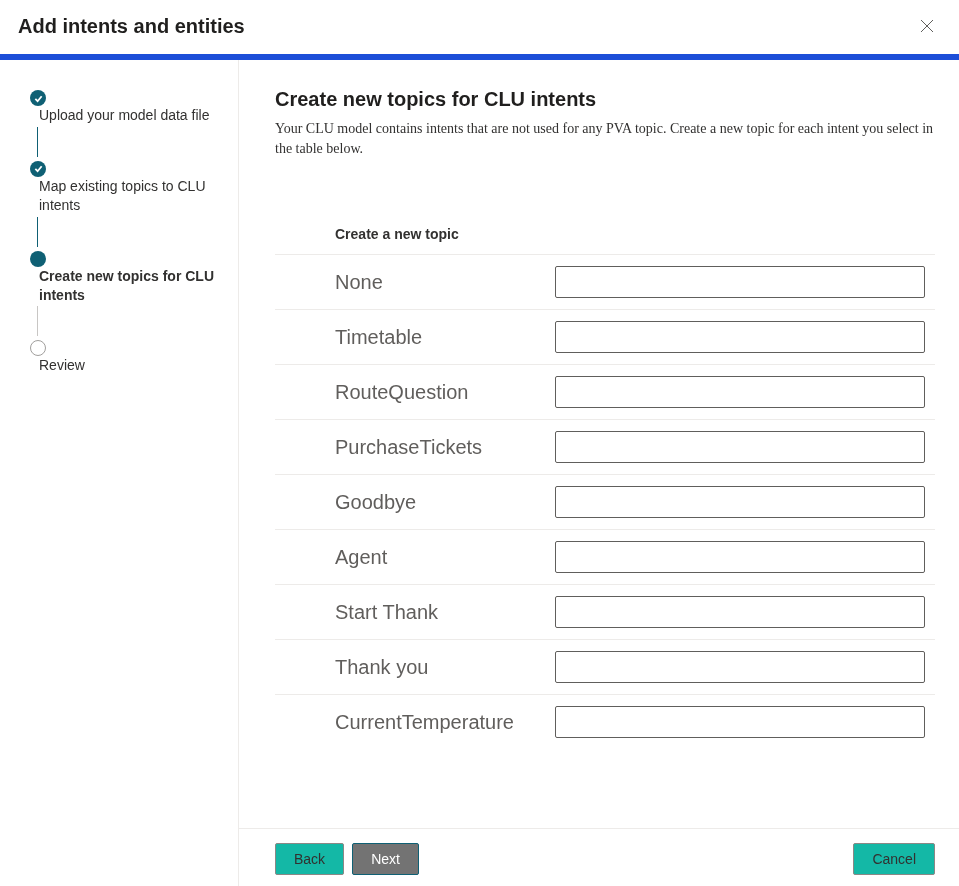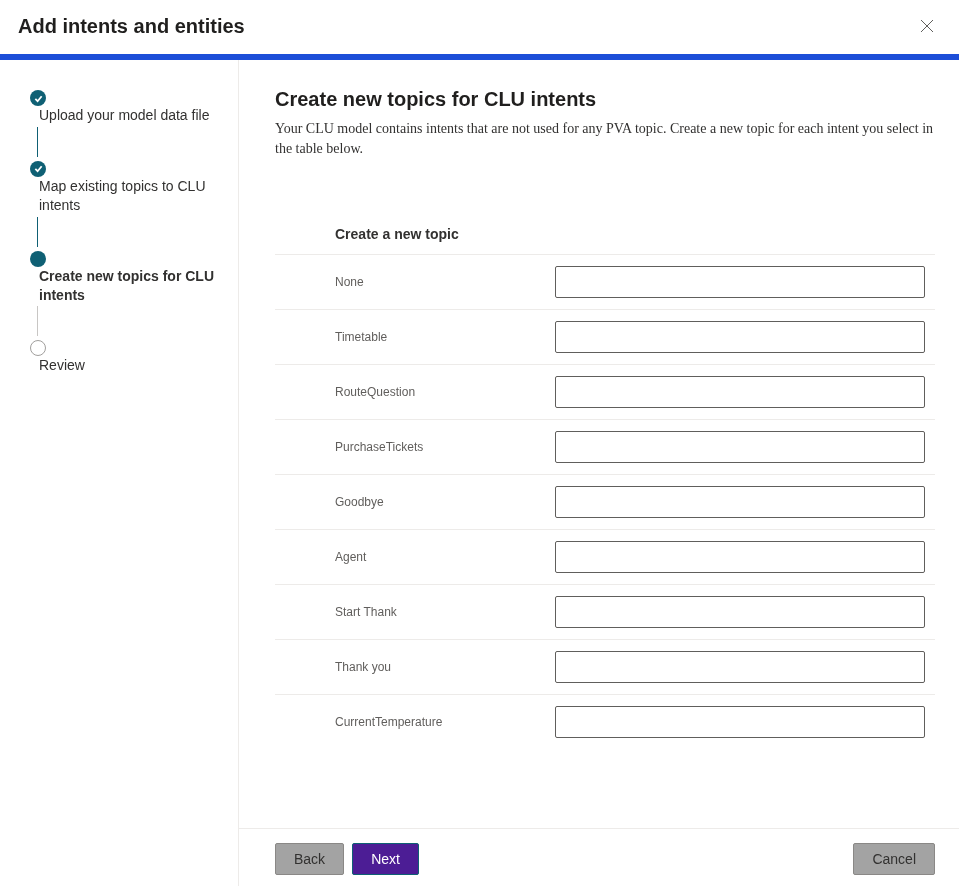--- a/index.html
+++ b/index.html
@@ -130,21 +130,21 @@
   .th.col2 { flex: 1; }
   .trow {
     display: flex;
     align-items: center;
     border-top: 1px solid #edebe9;
     padding: 11px 10px 11px 60px;
     min-height: 55px;
   }
   .tcell-intent {
     width: 220px;
-    font-size: 12px;
+    font-size: 20px;
     color: #605e5c;
   }
   .tcell-input {
     flex: 1;
   }
   .tcell-input input {
     width: 100%;
     height: 32px;
     border: 1px solid #605e5c;
     border-radius: 2px;
@@ -162,25 +162,25 @@
   }
   .footer .spacer { flex: 1; }
   .btn {
     height: 32px;
     padding: 0 18px;
     border-radius: 2px;
     font-size: 14px;
     font-family: inherit;
     cursor: pointer;
     border: 1px solid #8a8886;
-    background: #a3a3a3;
+    background: #14b8a6;
     color: #323130;
   }
   .btn.primary {
-    background: #4c1d95;
+    background: #737373;
     border-color: #0f6074;
     color: #ffffff;
   }
 </style>
 </head>
 <body>
 
 <div class="dialog-header">
   <div class="dialog-title">Add intents and entities</div>
   <div class="close-btn">

